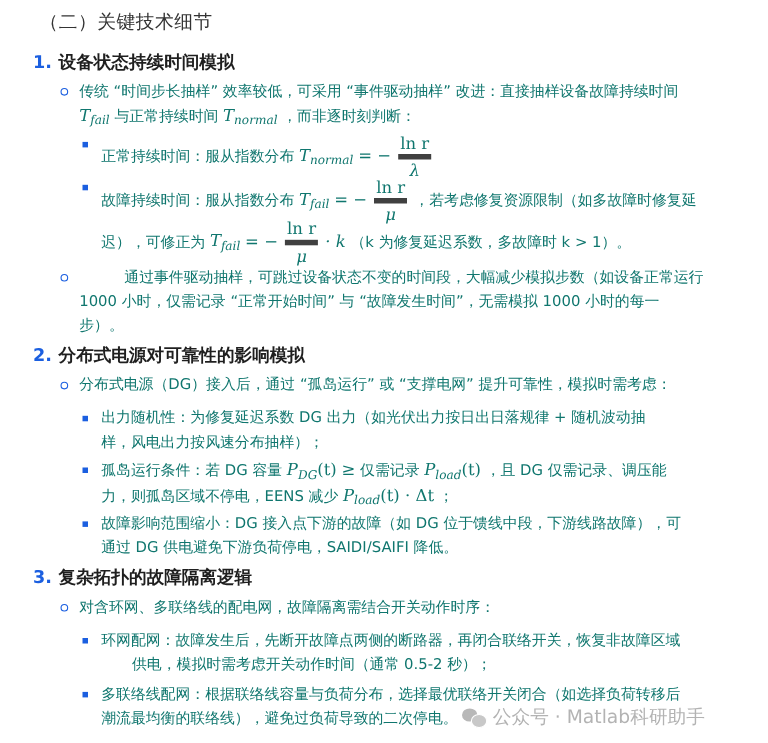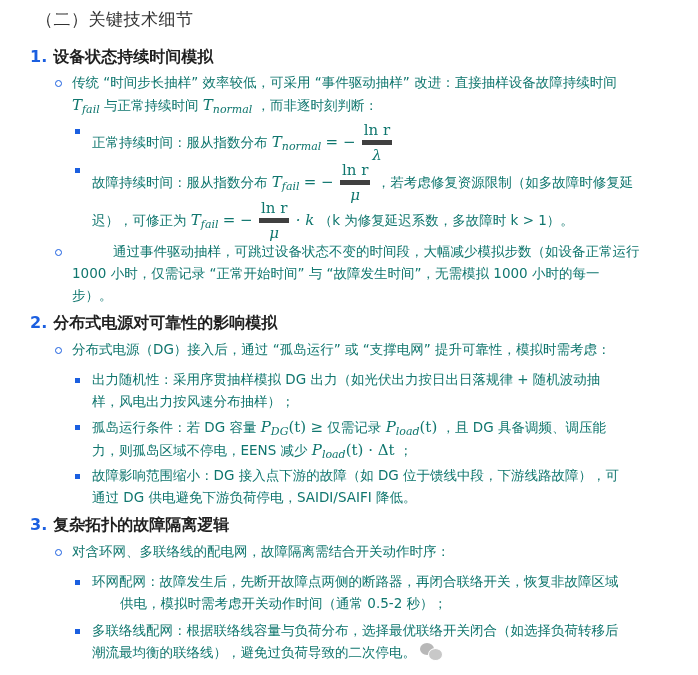--- a/index.html
+++ b/index.html
@@ -74,31 +74,31 @@
   <div class="abs line" style="left:72px;top:287px;">步）。</div>
 
   <div class="abs h3" style="left:30px;top:313px;">
     <span class="num">2.</span><span>分布式电源对可靠性的影响模拟</span>
   </div>
 
   <span class="circ" style="left:55px;top:347px;"></span>
   <div class="abs line" style="left:72px;top:341px;">分布式电源（DG）接入后，通过 “孤岛运行” 或 “支撑电网” 提升可靠性，模拟时需考虑：</div>
 
   <span class="sq" style="left:75px;top:378px;"></span>
-  <div class="abs line" style="left:92px;top:371px;">出力随机性：采用序贯抽样模拟 DG 出力（如光伏出力按日出日落规律 + 随机波动抽</div>
+  <div class="abs line" style="left:92px;top:371px;">出力随机性：为修复延迟系数 DG 出力（如光伏出力按日出日落规律 + 随机波动抽</div>
   <div class="abs line" style="left:92px;top:393px;">样，风电出力按风速分布抽样）；</div>
 
   <span class="sq" style="left:75px;top:425px;"></span>
   <div class="abs line" style="left:92px;top:418px;">
     <span>孤岛运行条件：若 DG 容量</span>
     <span class="m"><span>P</span><sub>DG</sub><span class="mr">(t)</span></span>
     <span class="mr">≥</span>
     <span>仅需记录</span>
     <span class="m"><span>P</span><sub>load</sub><span class="mr">(t)</span></span>
-    <span>，且 DG 具备调频、调压能</span>
+    <span>，且 DG 仅需记录、调压能</span>
   </div>
   <div class="abs line" style="left:92px;top:441px;">
     <span>力，则孤岛区域不停电，EENS 减少</span>
     <span class="m"><span>P</span><sub>load</sub><span class="mr">(t) · Δt</span></span>
     <span>；</span>
   </div>
 
   <span class="sq" style="left:75px;top:474px;"></span>
   <div class="abs line" style="left:92px;top:467px;">故障影响范围缩小：DG 接入点下游的故障（如 DG 位于馈线中段，下游线路故障），可</div>
   <div class="abs line" style="left:92px;top:489px;">通过 DG 供电避免下游负荷停电，SAIDI/SAIFI 降低。</div>
@@ -112,15 +112,15 @@
 
   <span class="sq" style="left:75px;top:580px;"></span>
   <div class="abs line" style="left:92px;top:573px;">环网配网：故障发生后，先断开故障点两侧的断路器，再闭合联络开关，恢复非故障区域</div>
   <div class="abs line" style="left:92px;top:595px;margin-left:28px;">供电，模拟时需考虑开关动作时间（通常 0.5-2 秒）；</div>
 
   <span class="sq" style="left:75px;top:629px;"></span>
   <div class="abs line" style="left:92px;top:622px;">多联络线配网：根据联络线容量与负荷分布，选择最优联络开关闭合（如选择负荷转移后</div>
   <div class="abs line" style="left:92px;top:644px;">潮流最均衡的联络线），避免过负荷导致的二次停电。</div>
 
   <div class="abs wm" style="left:420px;top:640px;">
-    <span class="wm-icon"><span class="b1"></span><span class="b2"></span></span>
+    <span class="wm-icon"><span class="b1"></span><span class="b2"></span></span><span>公众号 · Matlab科研助手</span>
   </div>
 </div>
 
 </body></html>

